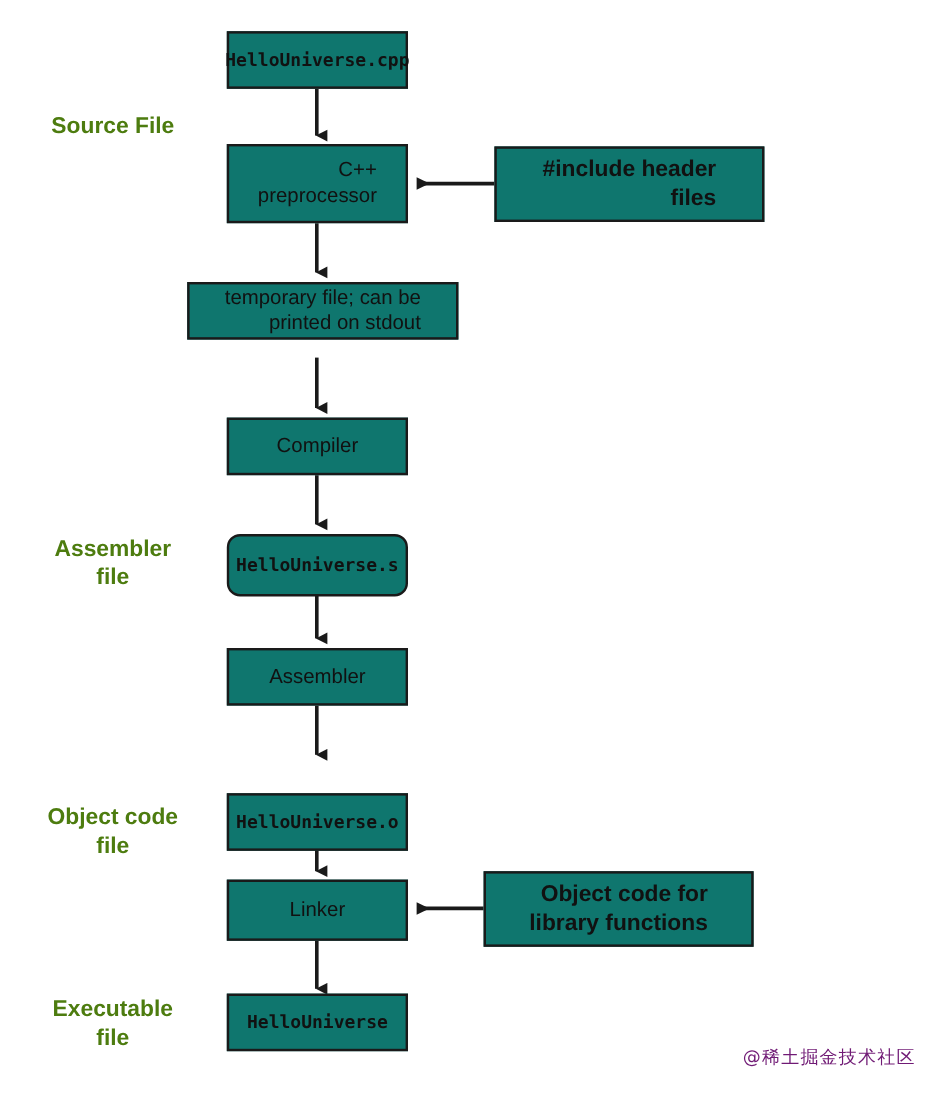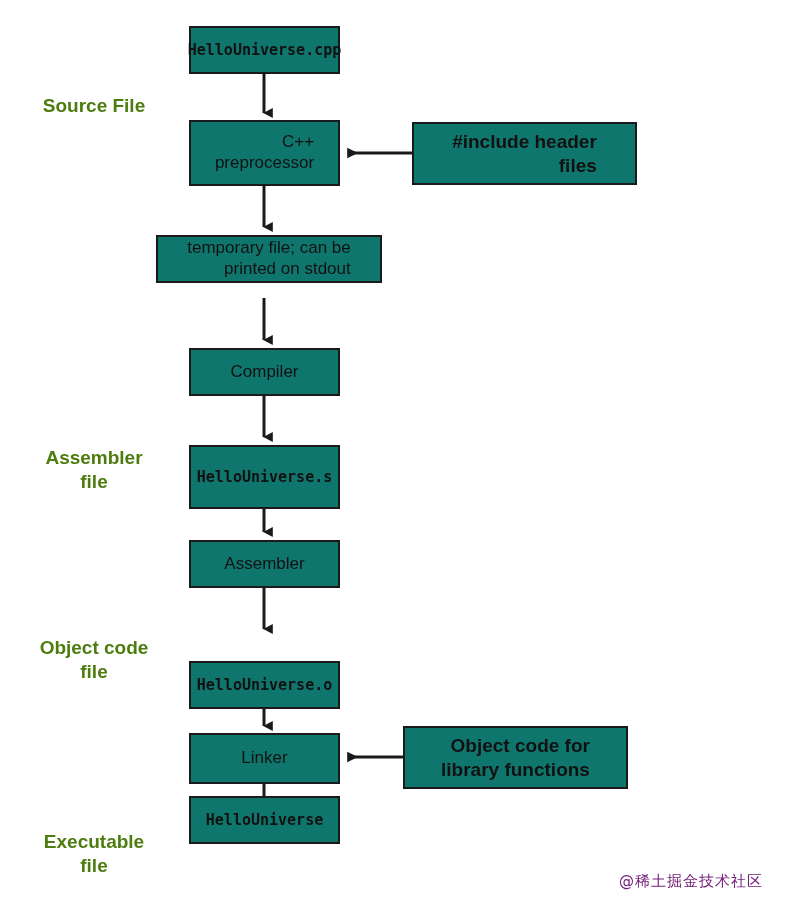--- a/index.html
+++ b/index.html
@@ -101,47 +101,47 @@
       <line x1="412" y1="153" x2="348" y2="153" marker-end="url(#arrowLeft)"></line>
       <line x1="403" y1="757" x2="348" y2="757" marker-end="url(#arrowLeft)"></line>
     </g>
   </svg>
 
   <div class="stage-label" style="left:14px; top:88px; width:160px; height:36px;">Source File</div>
 
   <div class="stage-label" style="left:14px; top:444px; width:160px; height:52px;">Assembler
 file</div>
 
-  <div class="stage-label" style="left:14px; top:634px; width:160px; height:52px;">Object code
+  <div class="stage-label" style="left:14px; top:668px; width:160px; height:52px;">Object code
 file</div>
 
   <div class="stage-label" style="left:14px; top:828px; width:160px; height:52px;text-align:center;">Executable
 file</div>
 
   <div class="node mono" style="left:189px; top:26px; width:151px; height:48px;">HelloUniverse.cpp</div>
 
   <div class="node plain" style="left:189px; top:120px; width:151px; height:66px;">C++
 preprocessor</div>
 
   <div class="node strong" style="left:412px; top:122px; width:225px; height:63px;">#include header
 files</div>
 
   <div class="node plain" style="left:156px; top:235px; width:226px; height:48px;">temporary file; can be
 printed on stdout</div>
 
   <div class="node plain" style="left:189px; top:348px; width:151px; height:48px;">Compiler</div>
 
-  <div class="node mono" style="left:189px; top:445px; width:151px; height:64px;">HelloUniverse.s</div>
+  <div class="node mono" style="left:189px; top:445px; width:151px; height:52px;border-radius:11px;">HelloUniverse.s</div>
 
   <div class="node plain" style="left:189px; top:540px; width:151px; height:48px;">Assembler</div>
 
   <div class="node mono" style="left:189px; top:637px; width:151px; height:48px;margin-top:24px;">HelloUniverse.o</div>
 
   <div class="node strong" style="left:403px; top:726px; width:225px; height:63px;">Object code for
 library functions</div>
 
   <div class="node plain" style="left:189px; top:733px; width:151px; height:51px;">Linker</div>
 
-  <div class="node mono" style="left:189px; top:796px; width:151px; height:48px;">HelloUniverse</div>
+  <div class="node mono" style="left:189px; top:828px; width:151px; height:48px;">HelloUniverse</div>
 
   <div class="watermark" style="left:619px; top:872px;">@稀土掘金技术社区</div>
 
 </div>
 
 </body></html>

